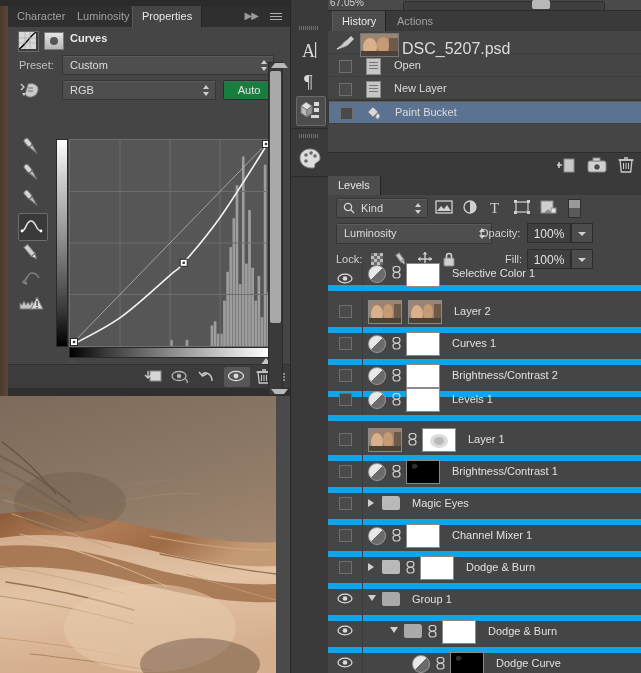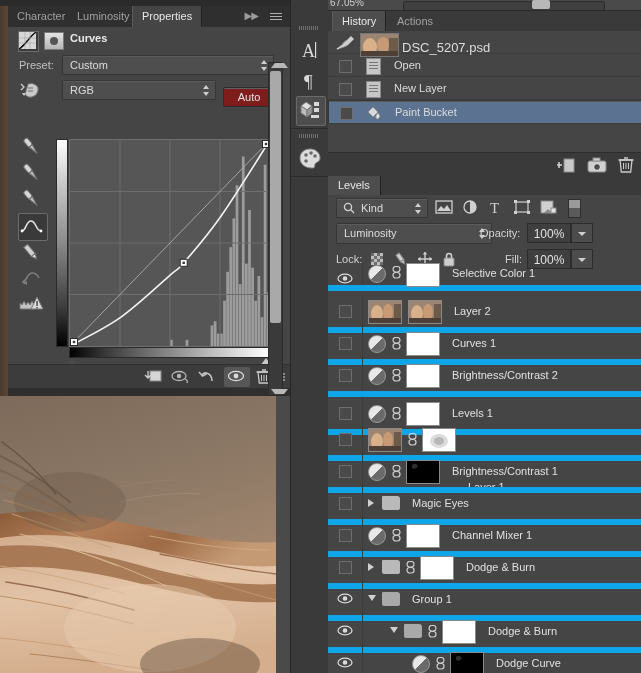--- a/index.html
+++ b/index.html
@@ -54,22 +54,22 @@
   .spin .up,.spin .dn{position:absolute;left:0;width:0;height:0;
       border-left:3.5px solid transparent;border-right:3.5px solid transparent;}
   .spin .up{top:0;border-bottom:4px solid #cfcfcf;}
   .spin .dn{bottom:0;border-top:4px solid #cfcfcf;}
   .sel-preset{left:54px;top:0;width:210px;height:18px;}
 
   
   .row-chan{position:absolute;left:0;top:52px;width:282px;height:24px;}
   .icon-hand{position:absolute;left:12px;top:2px;width:22px;height:18px;}
   .sel-chan{left:54px;top:1px;width:152px;height:18px;}
-  .btn-auto{position:absolute;left:215px;top:8px;width:50px;height:18px;
-            background:#7f1d1d;border:1px solid #2e2e2e;border-radius:2px;
+  .btn-auto{position:absolute;left:215px;top:1px;width:50px;height:18px;
+            background:#15803d;border:1px solid #2e2e2e;border-radius:2px;
             box-shadow:inset 0 1px 0 #606060;}
   .btn-auto span{position:absolute;left:0;right:0;top:3px;text-align:center;
                  font-size:11px;color:#e2e2e2;}
 
   
   .toolstrip{position:absolute;left:8px;top:108px;width:34px;height:180px;}
   .tbtn{position:absolute;left:2px;width:28px;height:26px;}
   .tbtn.sel-tool{background:#3a3a3a;border:1px solid #6b6b6b;border-radius:2px;}
 
   
@@ -135,21 +135,21 @@
              border-bottom:1px solid #2a2a2a;}
   .htab{position:absolute;top:0;height:20px;line-height:20px;padding:0 9px;font-size:11px;color:#a2a2a2;}
   .htab.active{background:#4d4d4d;color:#e8e8e8;border-left:1px solid #5c5c5c;border-right:1px solid #222;}
   .hist-body{position:absolute;left:0;top:31px;width:313px;height:121px;background:#454545;}
   .hist-row{position:absolute;left:0;width:313px;height:22px;border-bottom:1px solid #3d3d3d;}
   .hist-row.sel{background:#5c7291;}
   .hist-chk{position:absolute;left:11px;top:6px;width:11px;height:11px;
             background:#4a4a4a;border:1px solid #6e6e6e;}
   .hist-thumb{position:absolute;left:32px;top:2px;width:37px;height:22px;border:1px solid #777;overflow:hidden;}
   .hist-lbl{position:absolute;left:66px;top:5px;font-size:11px;color:#dcdcdc;}
-  .snap-lbl{position:absolute;left:74px;top:9px;font-size:13px;color:#dcdcdc;}
+  .snap-lbl{position:absolute;left:74px;top:9px;font-size:16px;color:#dcdcdc;}
   .doc-ico{position:absolute;left:38px;top:4px;width:13px;height:15px;
            background:#c6c6c6;border:1px solid #8a8a8a;}
   .doc-ico i{position:absolute;left:2px;width:9px;height:1px;background:#777;}
 
   .hist-footer{position:absolute;left:0;top:152px;width:313px;height:24px;background:#3a3a3a;
                border-top:1px solid #2c2c2c;border-bottom:1px solid #2c2c2c;}
 
   
   .lay-tabs{position:absolute;left:0;top:176px;width:313px;height:19px;background:#3a3a3a;}
   .ltab{position:absolute;left:0;top:0;height:19px;line-height:19px;padding:0 10px;font-size:11px;
@@ -796,21 +796,21 @@
               <div class="chk"></div>
             </div>
             <div class="adjic" style="left: 40px;"></div>
             <div class="linkic" style="left: 64px;"><svg width="9" height="13" viewBox="0 0 9 13">
                 <rect x="1" y="0.5" width="7" height="5.5" rx="2.7" fill="none" stroke="#cfcfcf" stroke-width="1.2"></rect>
                 <rect x="1" y="6.5" width="7" height="5.5" rx="2.7" fill="none" stroke="#cfcfcf" stroke-width="1.2"></rect>
               </svg></div>
             <div class="thumb white" style="left: 78px;"></div>
             <div class="lname" style="left: 124px;">Brightness/Contrast 2</div>
           </div>
-          <div class="lrow" style="top: 202px; text-align: right;">
+          <div class="lrow" style="top: 188px; text-align: right;">
             <div class="eye-cell">
               <div class="chk"></div>
             </div>
             <div class="adjic" style="left: 40px;"></div>
             <div class="linkic" style="left: 64px;"><svg width="9" height="13" viewBox="0 0 9 13">
                 <rect x="1" y="0.5" width="7" height="5.5" rx="2.7" fill="none" stroke="#cfcfcf" stroke-width="1.2"></rect>
                 <rect x="1" y="6.5" width="7" height="5.5" rx="2.7" fill="none" stroke="#cfcfcf" stroke-width="1.2"></rect>
               </svg></div>
             <div class="thumb white" style="left: 78px;"></div>
             <div class="lname" style="left: 124px;">Levels 1</div>
@@ -828,21 +828,21 @@
               </svg></div>
             <div class="linkic" style="left: 80px;"><svg width="9" height="13" viewBox="0 0 9 13">
                 <rect x="1" y="0.5" width="7" height="5.5" rx="2.7" fill="none" stroke="#cfcfcf" stroke-width="1.2"></rect>
                 <rect x="1" y="6.5" width="7" height="5.5" rx="2.7" fill="none" stroke="#cfcfcf" stroke-width="1.2"></rect>
               </svg></div>
             <div class="thumb " style="left: 94px;"><svg width="32" height="22" viewBox="0 0 32 22">
                 <rect width="32" height="22" fill="#fff"></rect>
                 <ellipse cx="16" cy="12" rx="9" ry="7" fill="#dcdcdc"></ellipse>
                 <ellipse cx="16" cy="12" rx="5" ry="4" fill="#b8b8b8"></ellipse>
               </svg></div>
-            <div class="lname" style="left: 140px; margin-top: 48px;">Layer 1</div>
+            <div class="lname" style="left: 140px;">Layer 1</div>
           </div>
           <div class="lrow" style="top: 260px;">
             <div class="eye-cell">
               <div class="chk"></div>
             </div>
             <div class="adjic" style="left: 40px;"></div>
             <div class="linkic" style="left: 64px;"><svg width="9" height="13" viewBox="0 0 9 13">
                 <rect x="1" y="0.5" width="7" height="5.5" rx="2.7" fill="none" stroke="#cfcfcf" stroke-width="1.2"></rect>
                 <rect x="1" y="6.5" width="7" height="5.5" rx="2.7" fill="none" stroke="#cfcfcf" stroke-width="1.2"></rect>
               </svg></div>

